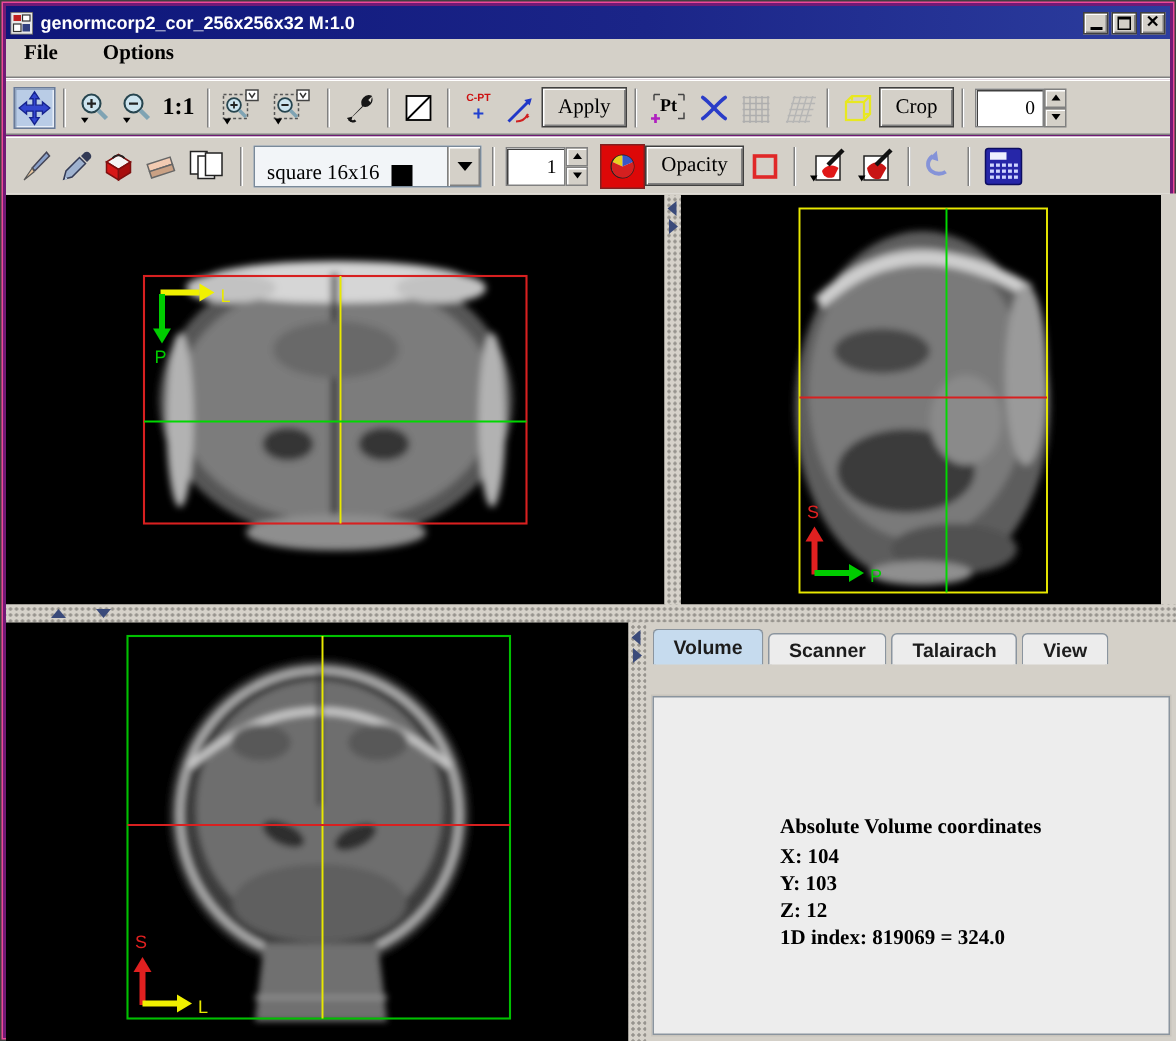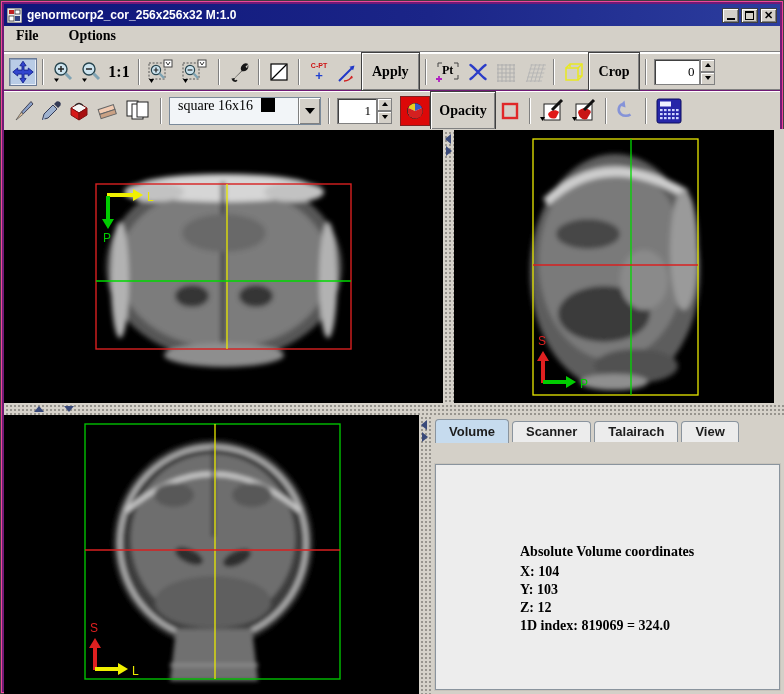--- a/index.html
+++ b/index.html
@@ -29,32 +29,32 @@
   .toolbar { position:absolute; left:2px; right:2px; background:#d4d0c8; display:flex; align-items:center; padding-left:5px; }
   .toolbar1 { top:51px; height:37px; border-top:1px solid #fff; border-bottom:1px solid #808080; }
   .toolbar2 { top:89px; height:38px; border-top:1px solid #fff; box-shadow:0 1px 0 #fff, 0 2px 0 #808080; }
   .tool { width:28px; height:28px; display:flex; align-items:center; justify-content:center; flex:none; }
   .tool.selected { background:#b9cce6; border:1px solid #6a7a96;
     box-shadow:inset 1px 1px 0 #8fa3c0, inset -1px -1px 0 #e8eef8; }
   .tool.disabled svg { opacity:.95; }
   .sep { width:2px; height:26px; margin:0 5px; background:#808080; border-right:1px solid #fff; flex:none; }
   .btn3d { background:#d4d0c8; border:1px solid #404040;
     box-shadow:inset 1px 1px 0 #fff, inset -1px -1px 0 #808080;
-    font-family:"Liberation Serif",serif; font-weight:bold; font-size:14px; color:#000;
-    height:39px; padding:0 10px; flex:none; display:flex; align-items:center; justify-content:center; }
+    font-family:"Liberation Serif",serif; font-weight:normal; font-size:14px; color:#000;
+    height:27px; padding:0 10px; flex:none; display:flex; align-items:center; justify-content:center; }
   .spinner { display:flex; flex:none; height:26px; margin-left:2px; }
   .spinner .field { width:46px; height:26px; background:#fff; border:1px solid #808080;
     box-shadow:inset 1px 1px 0 #404040; text-align:right; padding-right:5px; font-family:"Liberation Serif",serif; font-size:13px; }
   .spinbtns { display:flex; flex-direction:column; width:15px; height:26px; }
   .spinbtns > div { flex:1; background:#d4d0c8; border:1px solid #808080;
     box-shadow:inset 1px 1px 0 #fff; display:flex; align-items:center; justify-content:center; }
   .tri-up { width:0; height:0; border-left:3px solid transparent; border-right:3px solid transparent; border-bottom:4px solid #000; }
   .tri-dn { width:0; height:0; border-left:3px solid transparent; border-right:3px solid transparent; border-top:4px solid #000; }
   .combo { display:flex; height:28px; border:1px solid #7a8a9a; background:#f2f5f8; align-items:center; flex:none; margin:0 2px; }
-  .combo .cfield { display:flex; align-items:flex-start; gap:8px; padding:0 8px; width:128px; height:26px; font-size:14px; }
+  .combo .cfield { display:flex; align-items:flex-end; gap:8px; padding:0 8px; width:128px; height:26px; font-size:14px; }
   .combo .swatch { width:14px; height:14px; background:#000; flex:none; }
   .combo .ddbtn { width:22px; height:26px; background:#d4d0c8; border-left:1px solid #808080;
     box-shadow:inset 1px 1px 0 #fff, inset -1px -1px 0 #808080; display:flex; align-items:center; justify-content:center; }
   .combo .ddbtn .tri-dn { border-left-width:5px; border-right-width:5px; border-top-width:6px; }
   .cpt-wrap { display:flex; flex-direction:column; align-items:center; line-height:1; }
   .cpt-txt { color:#cc1010; font-family:"Liberation Sans",sans-serif; font-weight:bold; font-size:7px; }
   .cpt-plus { color:#2040d0; font-weight:bold; font-size:13px; font-family:"Liberation Sans",sans-serif; }
   .color-btn { width:30px; height:30px; background:#dd0808; border:1px solid #802020; display:flex; align-items:center; justify-content:center; flex:none; }
 
   
@@ -72,21 +72,21 @@
   .hsplit  { position:absolute; left:0; top:274px; width:780px; height:12px; }
   .tr-fill { position:absolute; left:770px; top:1px; width:10px; height:273px; background:#d4d0c8; }
   .arrow { width:0; height:0; position:absolute; }
   .arr-up    { border-left:5px solid transparent; border-right:5px solid transparent; border-bottom:6px solid #3a4a7a; }
   .arr-down  { border-left:5px solid transparent; border-right:5px solid transparent; border-top:6px solid #3a4a7a; }
   .arr-left  { border-top:5px solid transparent; border-bottom:5px solid transparent; border-right:6px solid #3a4a7a; }
   .arr-right { border-top:5px solid transparent; border-bottom:5px solid transparent; border-left:6px solid #3a4a7a; }
 
   
   .tabpanel { position:absolute; left:427px; top:286px; width:353px; height:279px; background:#d4d0c8; }
-  .tabs { position:absolute; left:4px; top:4px; right:2px; height:24px; display:flex; align-items:center; }
+  .tabs { position:absolute; left:4px; top:4px; right:2px; height:24px; display:flex; align-items:flex-end; }
   .tab { height:21px; padding:0 13px; margin-right:3px; background:#ececec;
     border:1px solid #8a949e; border-bottom:none; border-radius:4px 4px 0 0;
     font-family:"Liberation Sans",sans-serif; font-weight:bold; font-size:13px; color:#1c1c1c;
     display:flex; align-items:center; }
   .tab.selected { background:#c6dbee; height:24px; }
   .tabcontent { position:absolute; left:4px; top:28px; right:4px; bottom:4px;
     background:#ededed; border:1px solid #8a949e; box-shadow:0 0 0 1px #c8c4bc;margin-top:21px; }
   .coords { position:absolute; left:84px; top:78px; font-weight:bold; font-size:14px; color:#000; line-height:18px; }
   .coords .heading { margin-bottom:2px; }
 </style>

